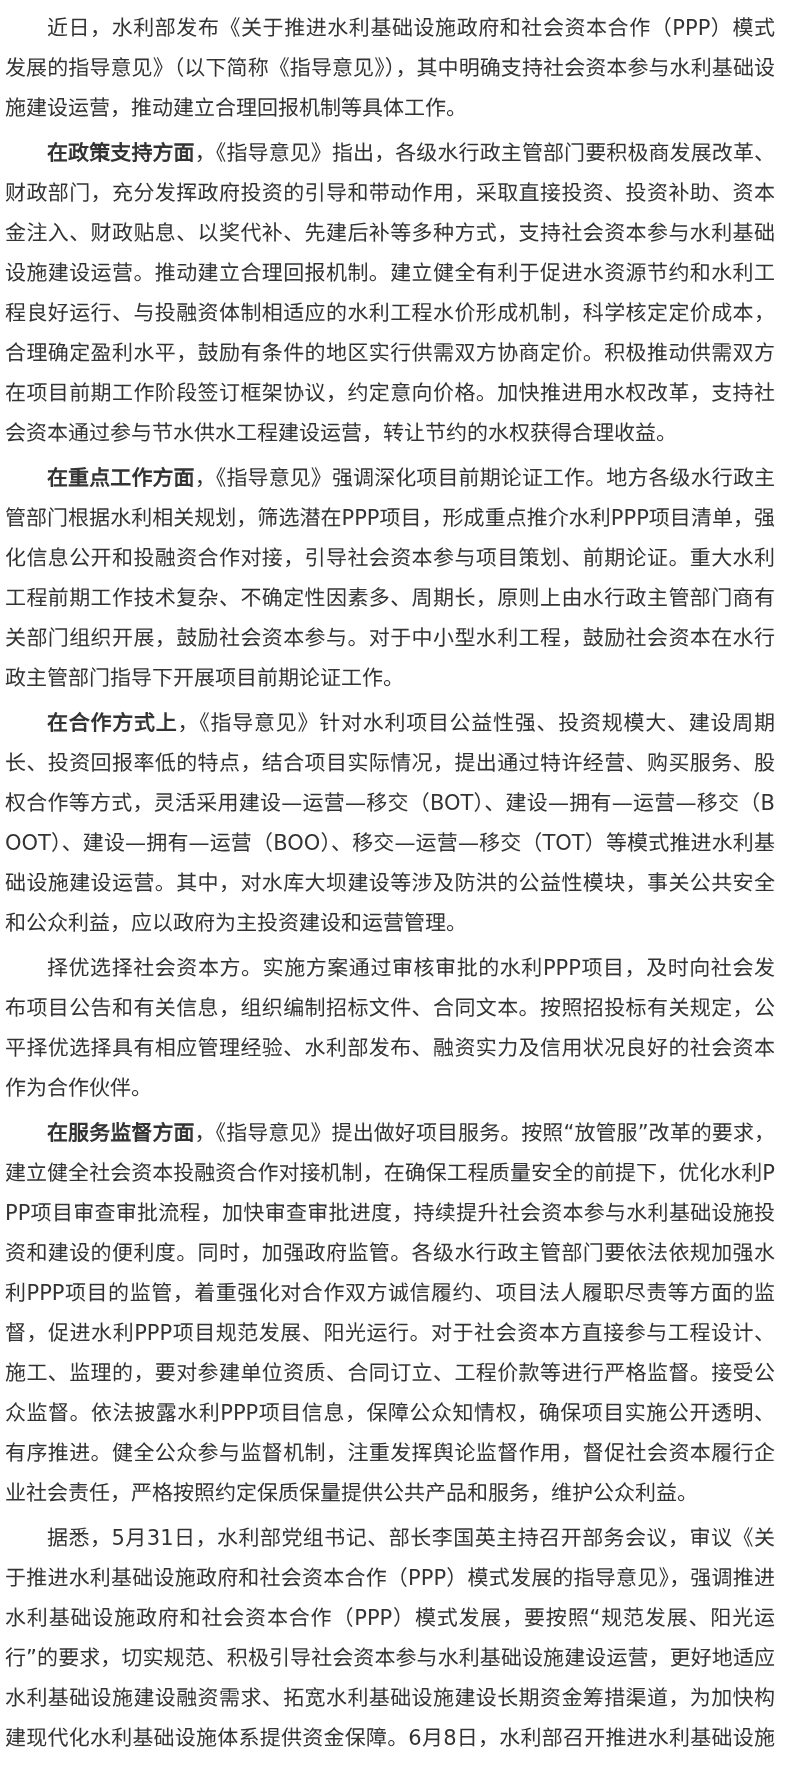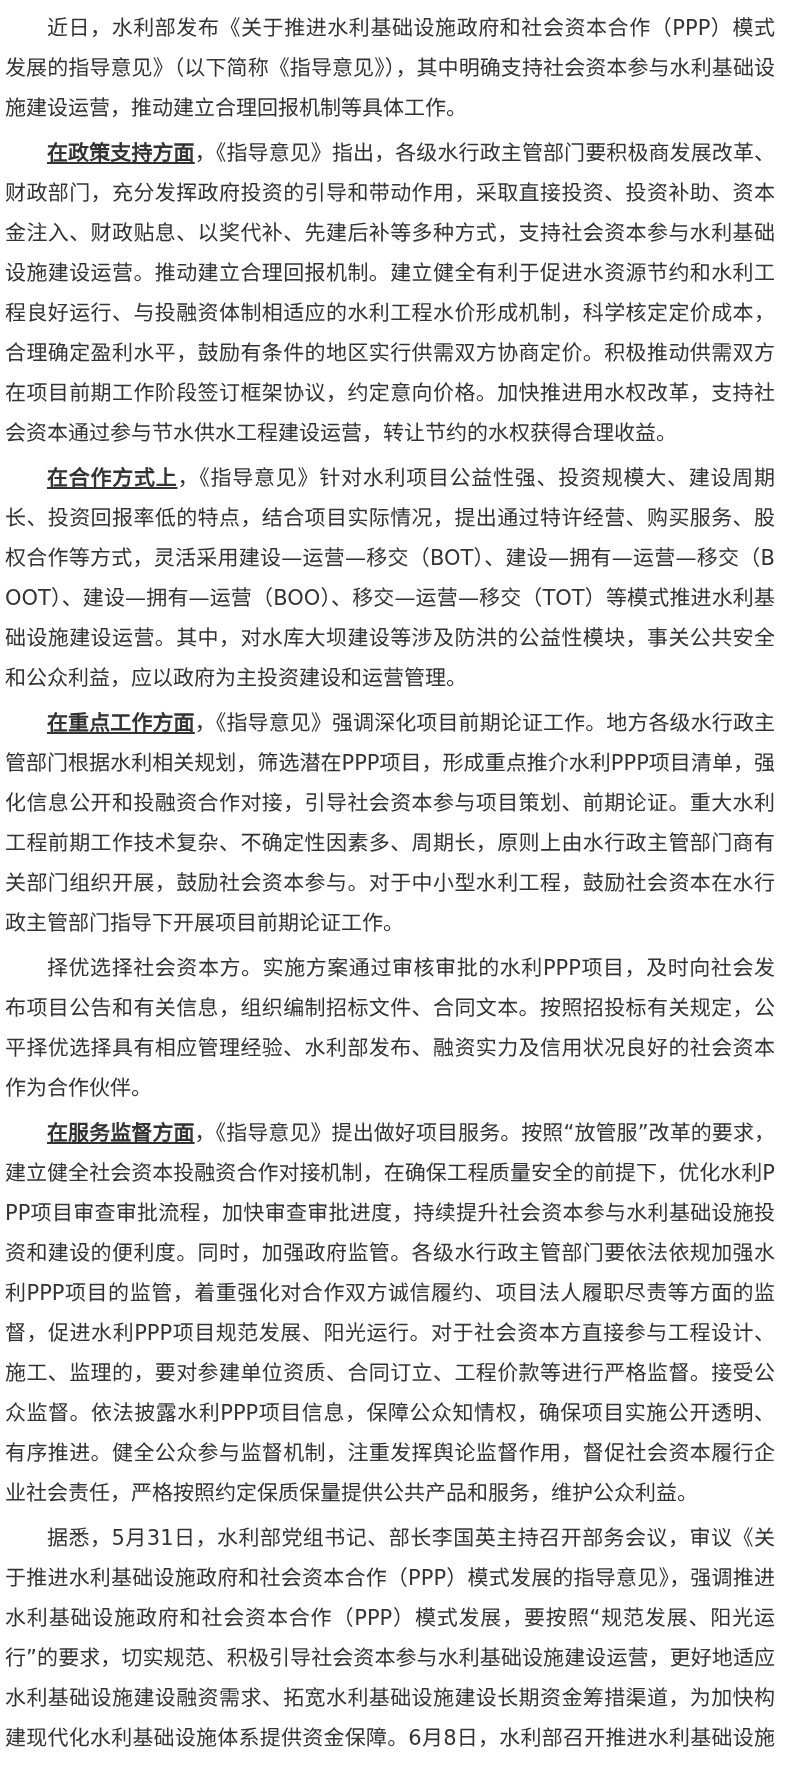--- a/index.html
+++ b/index.html
@@ -22,37 +22,36 @@
     line-height: 40px;
     text-align: justify;
     word-break: break-all;
   }
   .article p {
     margin: 0 16px 5px 0;
     text-indent: 2em;
   }
   .article p .lead {
     font-weight: 700;
-    text-decoration: underline;
   }
   .article p .lead:empty {
     display: none;
   }
 </style>
 </head>
 <body style="background: rgb(255, 255, 255);">
 
 <div class="article" style="color: rgb(51, 51, 51);">
 
     <p><span class="text">近日，水利部发布《关于推进水利基础设施政府和社会资本合作（PPP）模式发展的指导意见》（以下简称《指导意见》），其中明确支持社会资本参与水利基础设施建设运营，推动建立合理回报机制等具体工作。</span></p>
 
     <p><strong class="lead">在政策支持方面</strong><span class="text">，《指导意见》指出，各级水行政主管部门要积极商发展改革、财政部门，充分发挥政府投资的引导和带动作用，采取直接投资、投资补助、资本金注入、财政贴息、以奖代补、先建后补等多种方式，支持社会资本参与水利基础设施建设运营。推动建立合理回报机制。建立健全有利于促进水资源节约和水利工程良好运行、与投融资体制相适应的水利工程水价形成机制，科学核定定价成本，合理确定盈利水平，鼓励有条件的地区实行供需双方协商定价。积极推动供需双方在项目前期工作阶段签订框架协议，约定意向价格。加快推进用水权改革，支持社会资本通过参与节水供水工程建设运营，转让节约的水权获得合理收益。</span></p>
 
+    <p><strong class="lead">在重点工作方面</strong><span class="text">，《指导意见》强调深化项目前期论证工作。地方各级水行政主管部门根据水利相关规划，筛选潜在PPP项目，形成重点推介水利PPP项目清单，强化信息公开和投融资合作对接，引导社会资本参与项目策划、前期论证。重大水利工程前期工作技术复杂、不确定性因素多、周期长，原则上由水行政主管部门商有关部门组织开展，鼓励社会资本参与。对于中小型水利工程，鼓励社会资本在水行政主管部门指导下开展项目前期论证工作。</span></p>
+
     <p><strong class="lead">在合作方式上</strong><span class="text">，《指导意见》针对水利项目公益性强、投资规模大、建设周期长、投资回报率低的特点，结合项目实际情况，提出通过特许经营、购买服务、股权合作等方式，灵活采用建设—运营—移交（BOT）、建设—拥有—运营—移交（BOOT）、建设—拥有—运营（BOO）、移交—运营—移交（TOT）等模式推进水利基础设施建设运营。其中，对水库大坝建设等涉及防洪的公益性模块，事关公共安全和公众利益，应以政府为主投资建设和运营管理。</span></p>
-
-    <p><strong class="lead">在重点工作方面</strong><span class="text">，《指导意见》强调深化项目前期论证工作。地方各级水行政主管部门根据水利相关规划，筛选潜在PPP项目，形成重点推介水利PPP项目清单，强化信息公开和投融资合作对接，引导社会资本参与项目策划、前期论证。重大水利工程前期工作技术复杂、不确定性因素多、周期长，原则上由水行政主管部门商有关部门组织开展，鼓励社会资本参与。对于中小型水利工程，鼓励社会资本在水行政主管部门指导下开展项目前期论证工作。</span></p>
 
     <p><span class="text">择优选择社会资本方。实施方案通过审核审批的水利PPP项目，及时向社会发布项目公告和有关信息，组织编制招标文件、合同文本。按照招投标有关规定，公平择优选择具有相应管理经验、水利部发布、融资实力及信用状况良好的社会资本作为合作伙伴。</span></p>
 
     <p><strong class="lead">在服务监督方面</strong><span class="text">，《指导意见》提出做好项目服务。按照“放管服”改革的要求，建立健全社会资本投融资合作对接机制，在确保工程质量安全的前提下，优化水利PPP项目审查审批流程，加快审查审批进度，持续提升社会资本参与水利基础设施投资和建设的便利度。同时，加强政府监管。各级水行政主管部门要依法依规加强水利PPP项目的监管，着重强化对合作双方诚信履约、项目法人履职尽责等方面的监督，促进水利PPP项目规范发展、阳光运行。对于社会资本方直接参与工程设计、施工、监理的，要对参建单位资质、合同订立、工程价款等进行严格监督。接受公众监督。依法披露水利PPP项目信息，保障公众知情权，确保项目实施公开透明、有序推进。健全公众参与监督机制，注重发挥舆论监督作用，督促社会资本履行企业社会责任，严格按照约定保质保量提供公共产品和服务，维护公众利益。</span></p>
 
     <p><span class="text">据悉，5月31日，水利部党组书记、部长李国英主持召开部务会议，审议《关于推进水利基础设施政府和社会资本合作（PPP）模式发展的指导意见》，强调推进水利基础设施政府和社会资本合作（PPP）模式发展，要按照“规范发展、阳光运行”的要求，切实规范、积极引导社会资本参与水利基础设施建设运营，更好地适应水利基础设施建设融资需求、拓宽水利基础设施建设长期资金筹措渠道，为加快构建现代化水利基础设施体系提供资金保障。6月8日，水利部召开推进水利基础设施PPP模式发展工作部署会议，部署推进水利基础设施PPP模式发展重点工作。</span></p>
   </div>
 
 </body></html>

